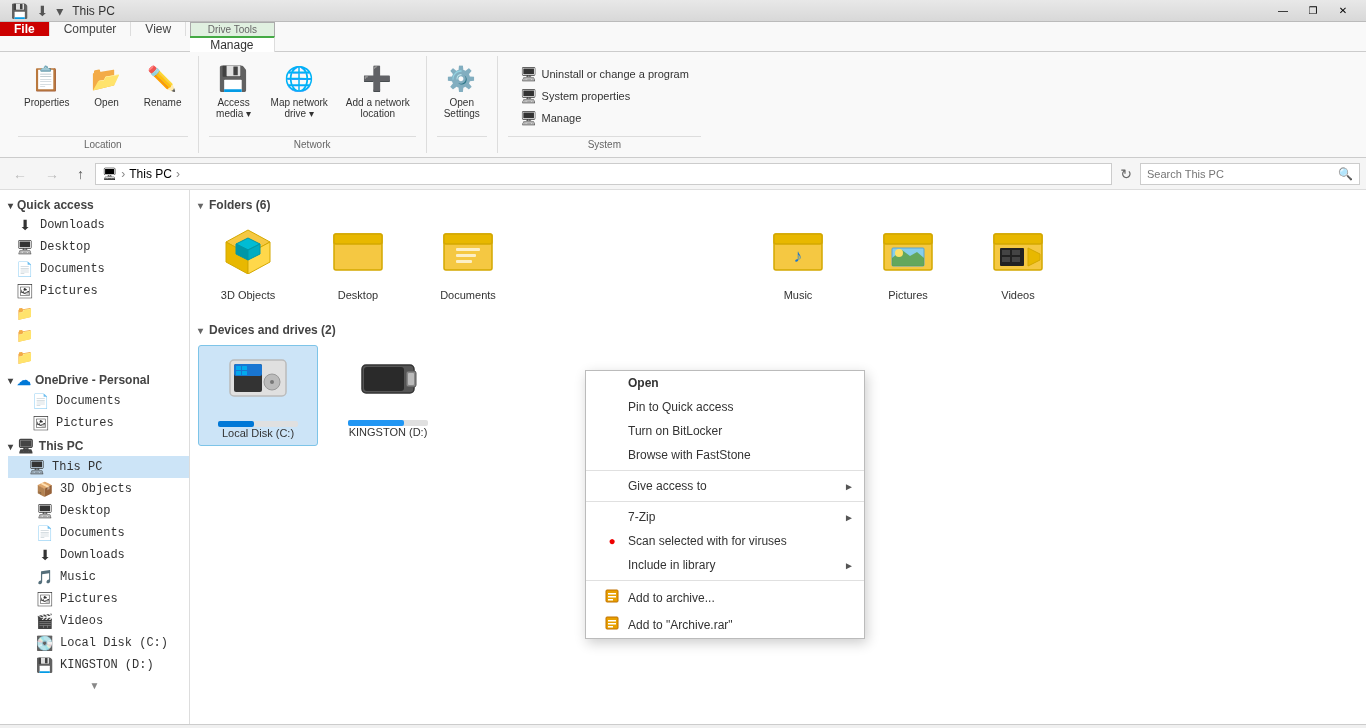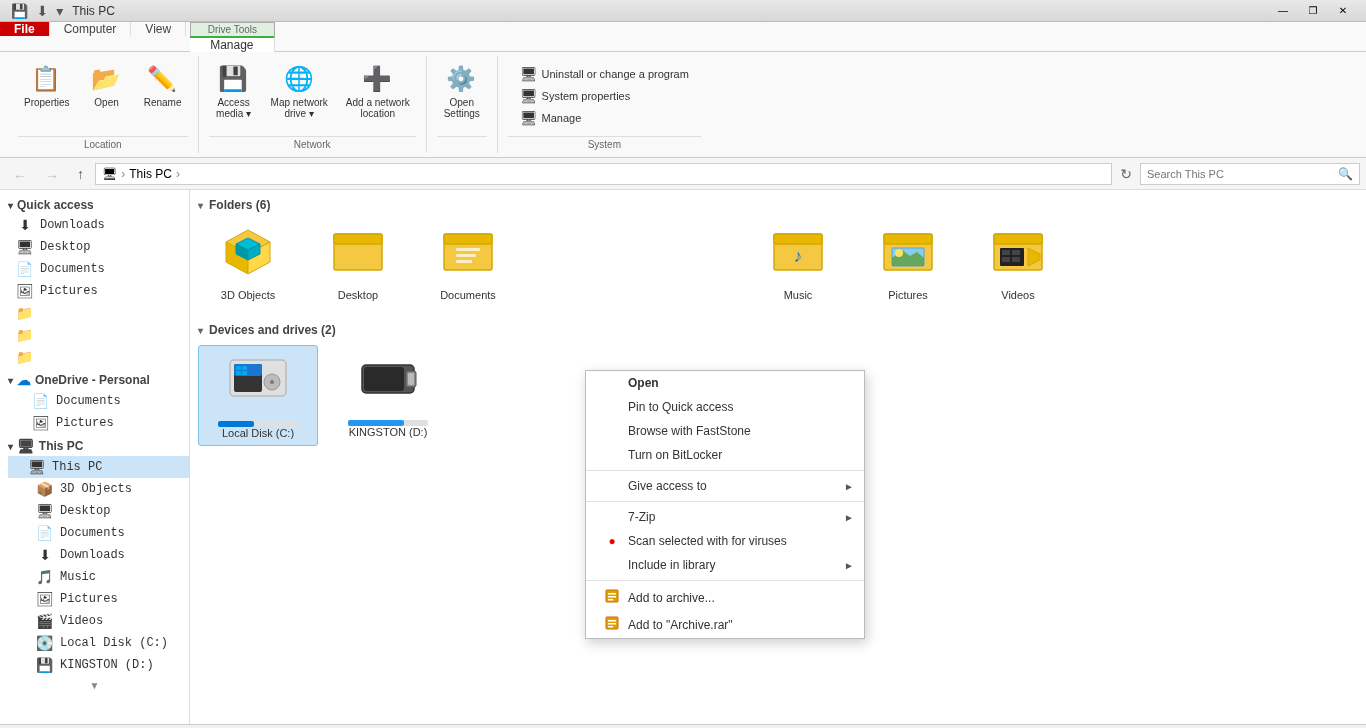--- a/index.html
+++ b/index.html
@@ -479,25 +479,25 @@
       <div class="cm-item cm-bold">
         <span class="cm-icon"></span>
         <span>Open</span>
       </div>
       <div class="cm-item">
         <span class="cm-icon"></span>
         <span>Pin to Quick access</span>
       </div>
       <div class="cm-item">
         <span class="cm-icon"></span>
+        <span>Turn on BitLocker</span>
+      </div>
+      <div class="cm-item">
+        <span class="cm-icon"></span>
         <span>Browse with FastStone</span>
-      </div>
-      <div class="cm-item">
-        <span class="cm-icon"></span>
-        <span>Turn on BitLocker</span>
       </div>
       <div class="cm-separator"></div>
       <div class="cm-item">
         <span class="cm-icon"></span>
         <span>Give access to</span>
         <span class="cm-arrow">►</span>
       </div>
       <div class="cm-separator"></div>
       <div class="cm-item">
         <span class="cm-icon"></span>

